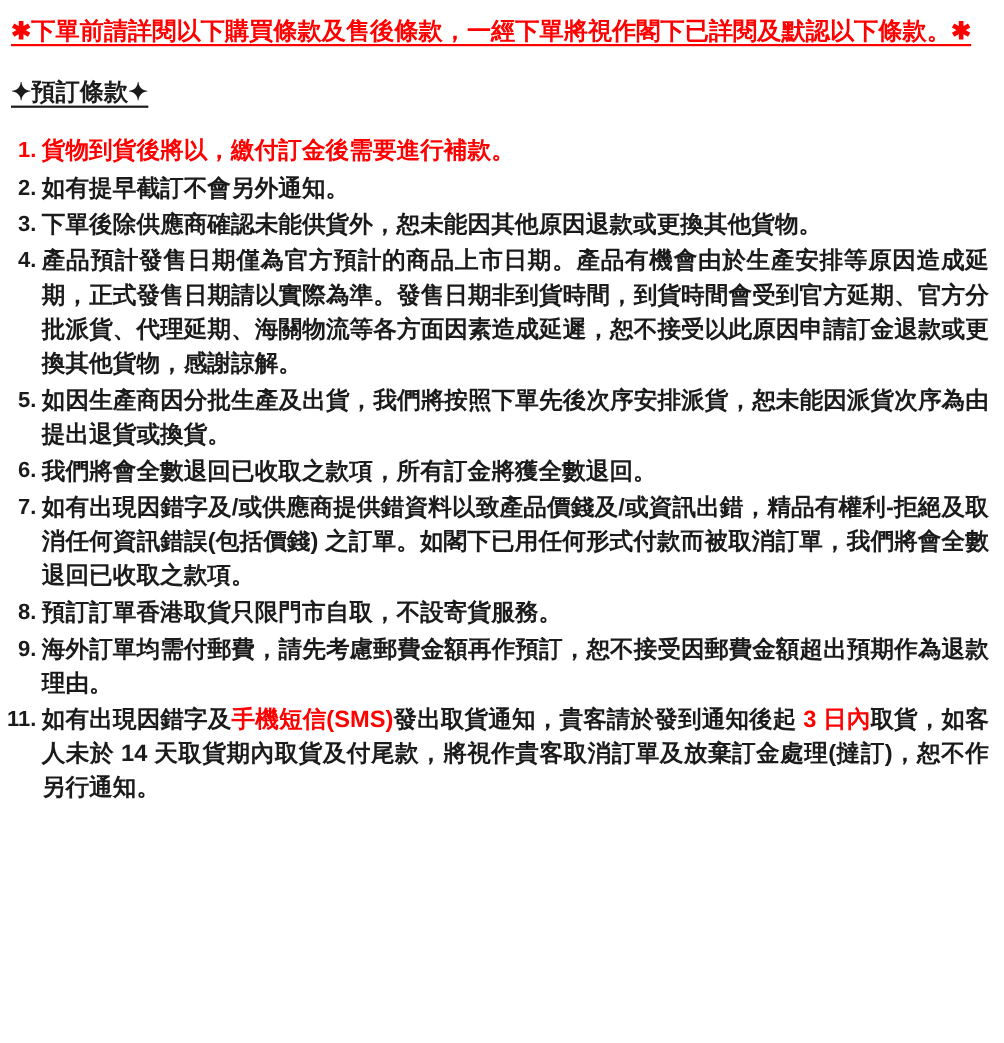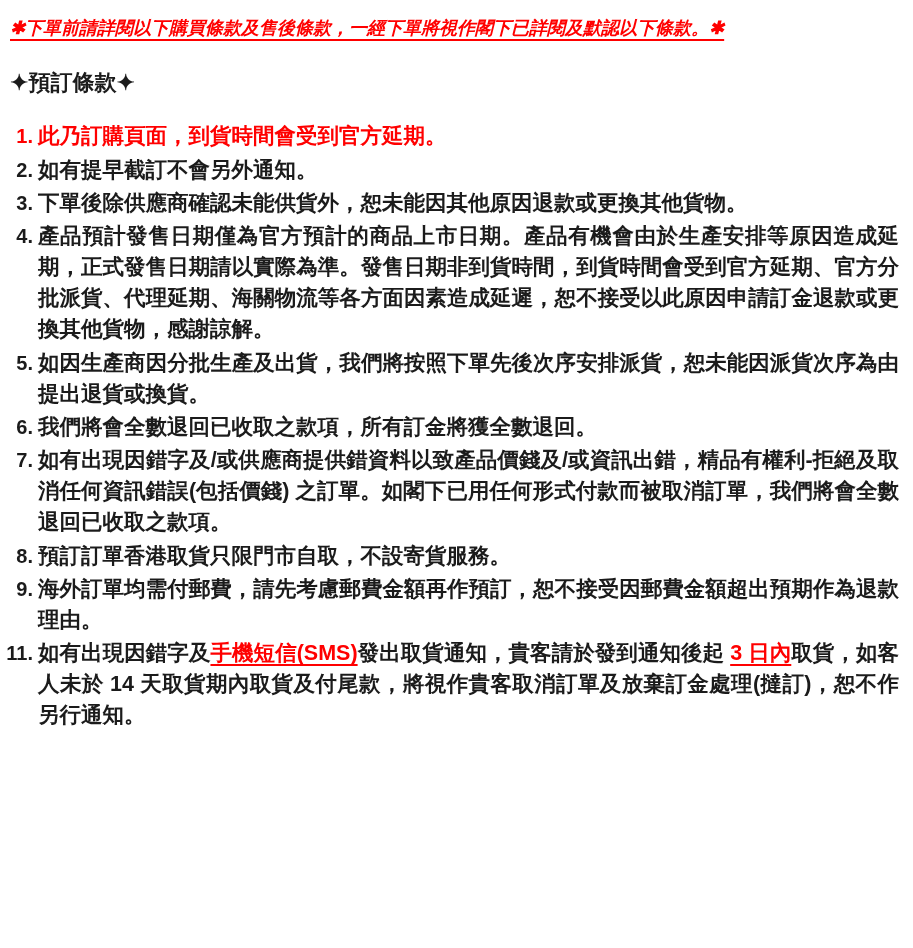--- a/index.html
+++ b/index.html
@@ -18,34 +18,34 @@
     font-size:21.5px;
     line-height:1.45;
   }
   .page{
     padding:12px 10px 30px 4px;
     box-sizing:border-box;
     width:913px;
   }
   .banner{
     color:var(--red);
-    font-size:18px;
+    font-size:22px;
     text-decoration:underline;
     text-decoration-thickness:2px;
     text-underline-offset:5px;
     margin:0 0 0 6px;
     display:inline-block;
-    font-style:italic;
   }
   .section-title-wrap{
     margin:24px 0 22px 6px;
   }
   .section-title{
     color:var(--ink);
     font-size:22px;
+    text-decoration:underline;
     text-decoration-thickness:2px;
     text-underline-offset:5px;
     display:inline-block;
   }
   .terms-list{
     margin:0;
   }
   .term-item{
     display:flex;
     align-items:flex-start;
@@ -64,21 +64,20 @@
   }
   .term-body{
     flex:1;
     text-align:justify;
     padding-right:4px;
   }
   .seg-normal{}
   .seg-red{color:var(--red);}
   .seg-red-underline{
     color:var(--red);
-    text-decoration:underline;
     text-decoration-thickness:2px;
     text-underline-offset:4px;
   }
   a.seg-link{
     color:var(--link);
     text-decoration:underline;
     text-decoration-thickness:2px;
     text-underline-offset:4px;
     cursor:pointer;
   }
@@ -92,21 +91,21 @@
     <span class="banner">✱下單前請詳閱以下購買條款及售後條款，一經下單將視作閣下已詳閱及默認以下條款。✱</span>
   </div>
 
   <div class="section-title-wrap">
     <span class="section-title">✦預訂條款✦</span>
   </div>
 
   <div class="terms-list">
       <div class="term-item red">
         <span class="term-num">1.</span>
-        <span class="term-body"><span class="seg-red">此乃訂購頁面，到貨時間會受到官方延期。</span></span>
+        <span class="term-body"><span class="seg-red">貨物到貨後將以，繳付訂金後需要進行補款。</span></span>
       </div>
       <div class="term-item">
         <span class="term-num">2.</span>
         <span class="term-body"><span class="seg-normal">如有提早截訂不會另外通知。</span></span>
       </div>
       <div class="term-item">
         <span class="term-num">3.</span>
         <span class="term-body"><span class="seg-normal">下單後除供應商確認未能供貨外，恕未能因其他原因退款或更換其他貨物。</span></span>
       </div>
       <div class="term-item">

